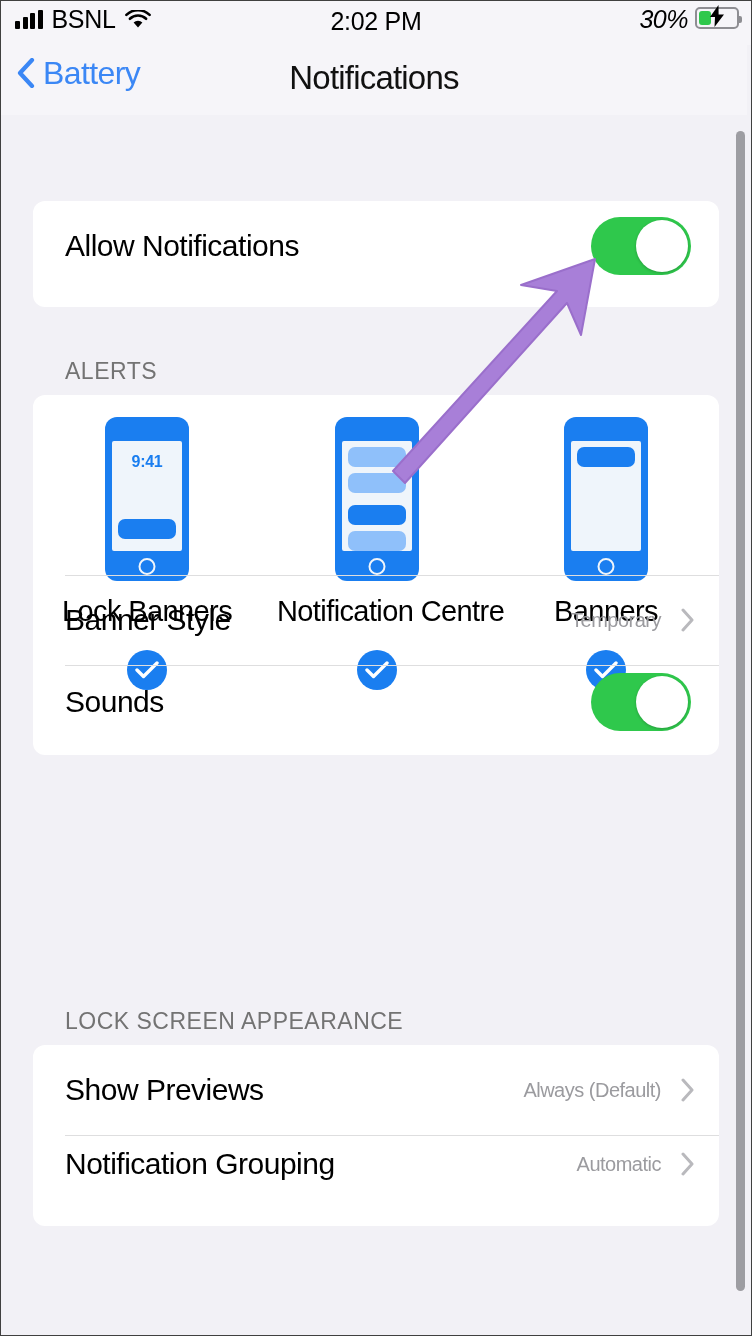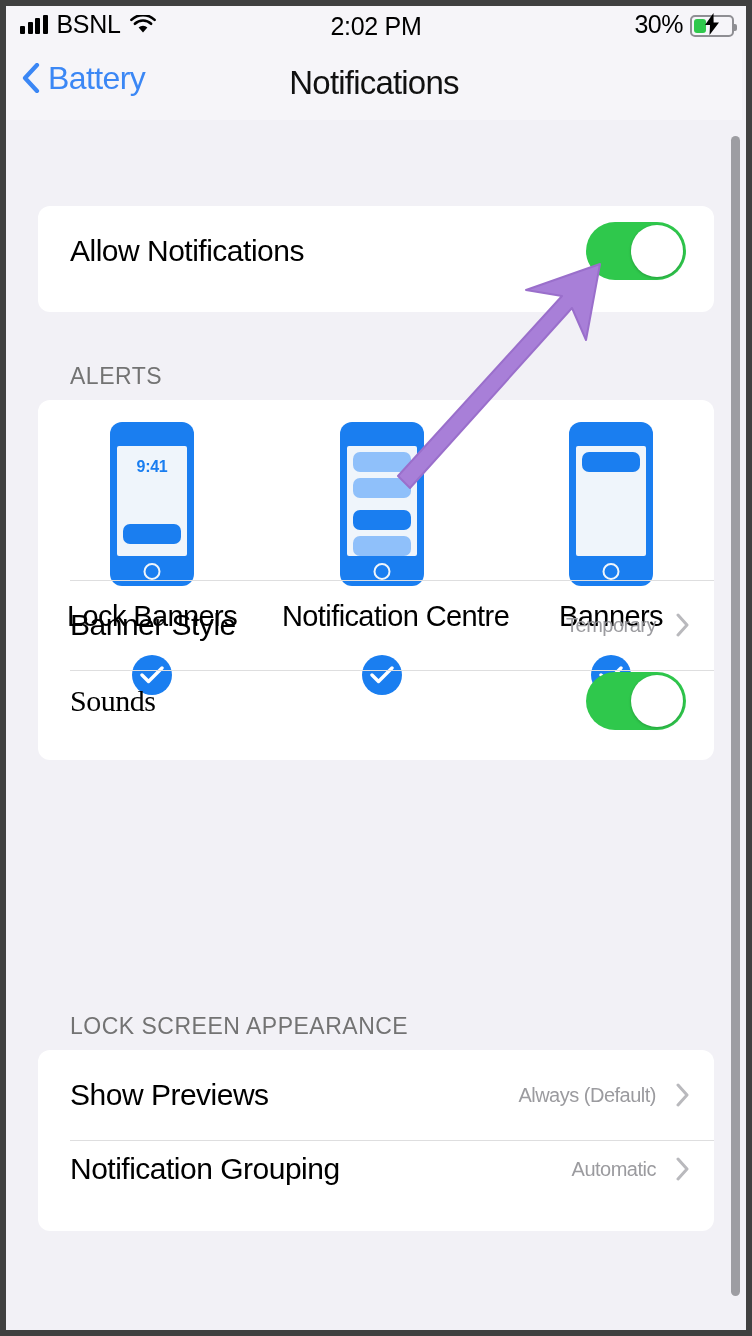--- a/index.html
+++ b/index.html
@@ -6,21 +6,21 @@
   html, body {
     width:752px; height:1336px;
     font-family:"Liberation Sans", sans-serif;
     background:#f2f1f6;
     overflow:hidden;
   }
   #frame {
     position:relative;
     width:752px; height:1336px;
     background:#f2f1f6;
-    border:6px solid #404040;
+    border:1px solid #404040;
     overflow:hidden;
   }
 
   
   #statusbar {
     position:absolute; top:0; left:0; right:0; height:44px;
     background:#f6f5f9;
   }
   .sb-left {
     position:absolute; left:14px; top:6px;
@@ -35,21 +35,21 @@
   .carrier { font-size:25px; color:#000; letter-spacing:-0.3px; line-height:1; }
   .wifi { position:relative; width:26px; height:19px; }
   .wifi svg { display:block; }
 
   .sb-center {
     position:absolute; left:0; right:0; top:6px;
     text-align:center; font-size:25px; color:#000; letter-spacing:-0.3px;
   }
   .sb-right {
     position:absolute; right:12px; top:6px;
-    display:flex; align-items:flex-end; gap:7px;
+    display:flex; align-items:flex-start; gap:7px;font-style:italic;
   }
   .pct { font-size:25px; color:#000; letter-spacing:-0.5px; line-height:1; }
   .batt {
     position:relative; width:44px; height:22px;
     border:2px solid #8e8e93; border-radius:5px;
   }
   .batt-fill {
     position:absolute; left:2px; top:2px; bottom:2px;
     width:30%; background:#2fc84c; border-radius:3px;
   }
@@ -291,21 +291,21 @@
         <span class="row-value">Temporary</span>
         <span class="row-chev">
           <svg width="14" height="24" viewBox="0 0 14 24">
             <path d="M2 2 L11 12 L2 22" stroke="#b9b9bd" stroke-width="3" fill="none" stroke-linecap="round" stroke-linejoin="round"></path>
           </svg>
         </span>
       </div>
 
       <div class="divider" style="top:270px;"></div>
 
-      <div class="row" style="position:absolute; top:256px; left:0; right:0;font-family:Liberation Serif, serif;">
+      <div class="row" style="position:absolute; top:262px; left:0; right:0;">
         <span class="row-label">Sounds</span>
         <span class="toggle">
           <span class="knob"></span>
         </span>
       </div>
     </div>
 
     <div class="section-hdr" style="top:893px;">LOCK SCREEN APPEARANCE</div>
 
     <div class="card" style="top:930px; height:181px;">

